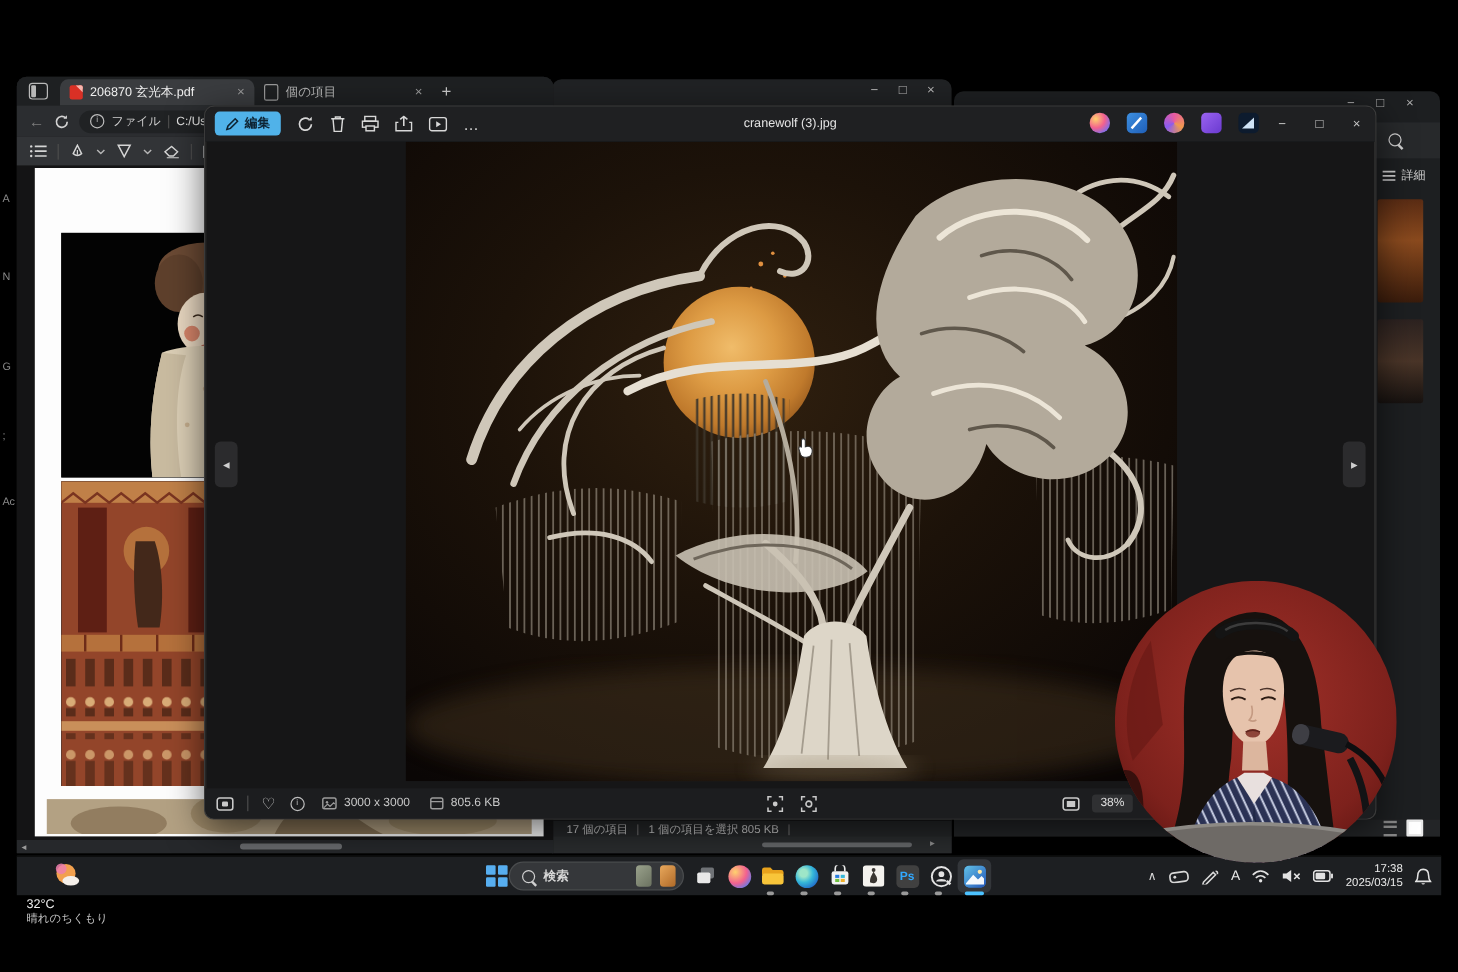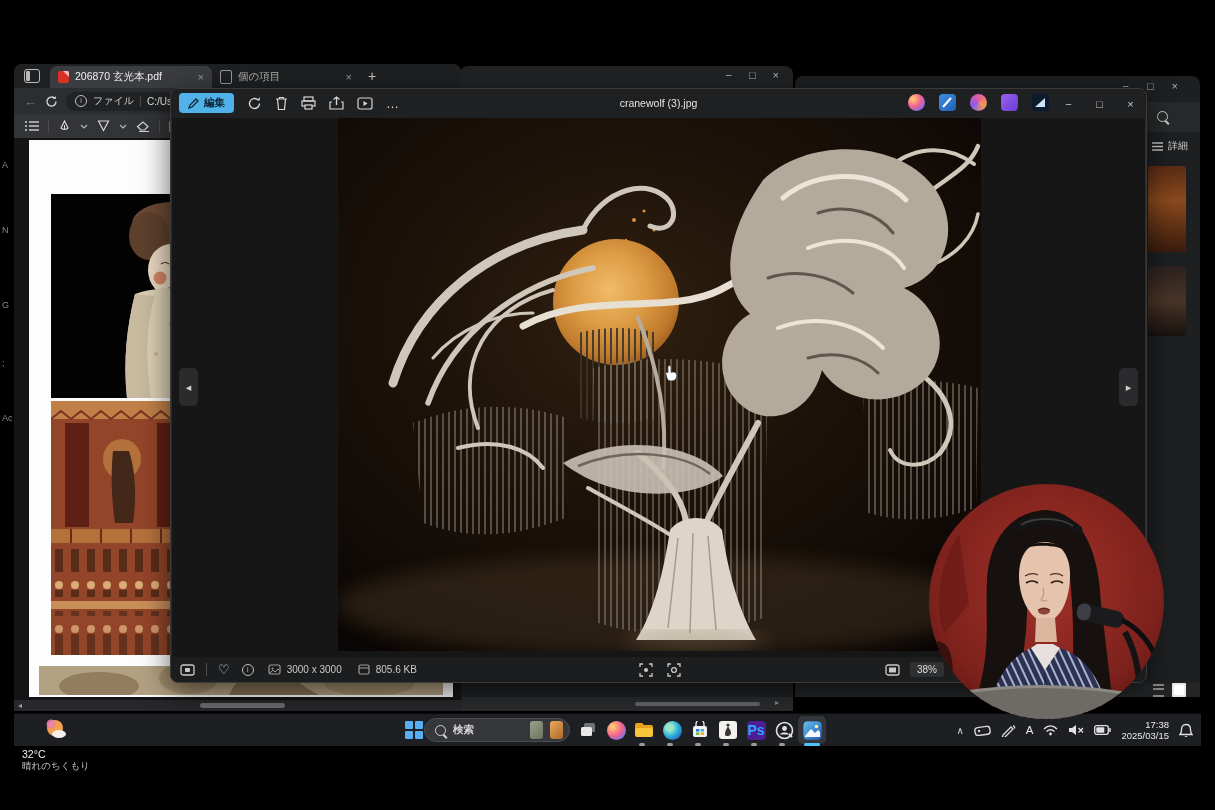--- a/index.html
+++ b/index.html
@@ -106,20 +106,26 @@
 <span class="edge-frag" style="top:225px">N</span>
 <span class="edge-frag" style="top:300px">G</span>
 <span class="edge-frag" style="top:358px">;</span>
 <span class="edge-frag" style="top:413px">Ac</span>
 
 <div id="winback" class="abs">
   <div class="ctrls">
     <span>−</span>
     <span>□</span>
     <span>×</span>
+  </div>
+  <div class="status">
+    <span>17 個の項目</span>
+    <span class="bar"></span>
+    <span>1 個の項目を選択  805 KB</span>
+    <span class="bar"></span>
   </div>
   <div class="scrollrow">
     <div class="thumb"></div>
     <span class="arr">▸</span>
   </div>
 </div>
 
 <div id="winright" class="abs">
   <div class="ctrls">
     <span>−</span>
@@ -579,21 +585,21 @@
       </svg>
   </div>
   <div class="tb-ico" style="left:702px">
     <svg width="18" height="18" viewBox="0 0 18 18">
         <rect width="18" height="18" rx="3" fill="#f4f2ee"></rect>
         <path d="M6 14 C6 9 8 8 9 5 C10 8 12 9 12 12 C12 14 10.5 15 9 15 C7.5 15 6 14.6 6 14 Z" fill="#3a3632"></path>
         <circle cx="9" cy="4" r="1.6" fill="#3a3632"></circle>
       </svg>
   </div>
   <div class="tb-ico" style="left:730px">
-    <span style="width:19px;height:19px;border-radius:4px;background:#4c1d95;color:#31a8ff;font-size:14px;font-weight:bold;display:flex;align-items:center;justify-content:center">Ps</span>
+    <span style="width:19px;height:19px;border-radius:4px;background:#404040;color:#31a8ff;font-size:10px;font-weight:bold;display:flex;align-items:center;justify-content:center">Ps</span>
   </div>
   <div class="tb-ico" style="left:758px">
     <svg width="19" height="19" viewBox="0 0 19 19">
         <circle cx="9.5" cy="9.5" r="8" fill="none" stroke="#e2e2e2" stroke-width="1.6"></circle>
         <circle cx="9.5" cy="7.5" r="2.4" fill="#e2e2e2"></circle>
         <path d="M5 13.5 c1-2.6 8-2.6 9 0" fill="#e2e2e2"></path>
         <path d="M14 13 l3 3" stroke="#e2e2e2" stroke-width="2"></path>
       </svg>
   </div>
   <div class="tb-ico" style="left:784px;width:28px;height:28px;top:2px;background:#33363a;border-radius:5px">

